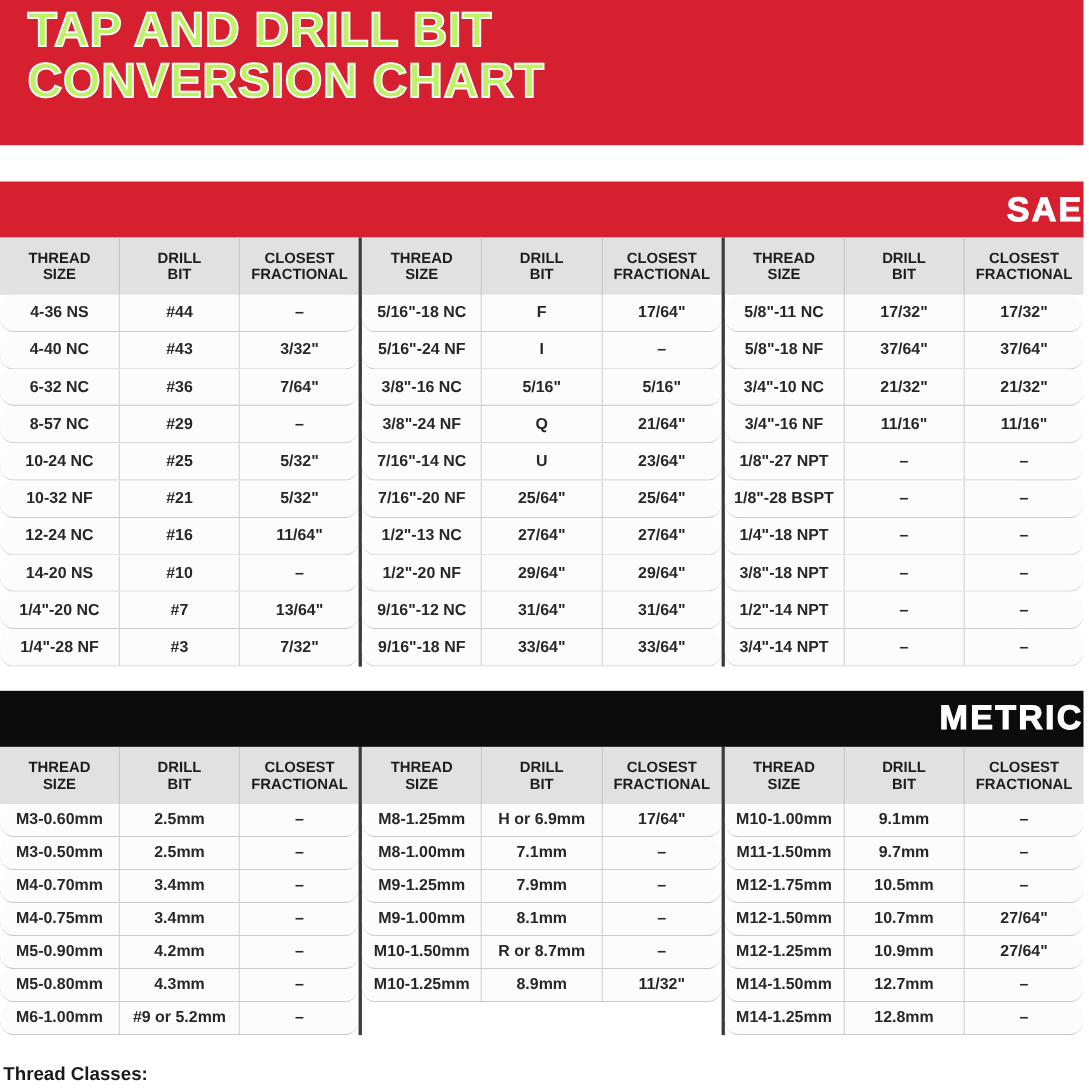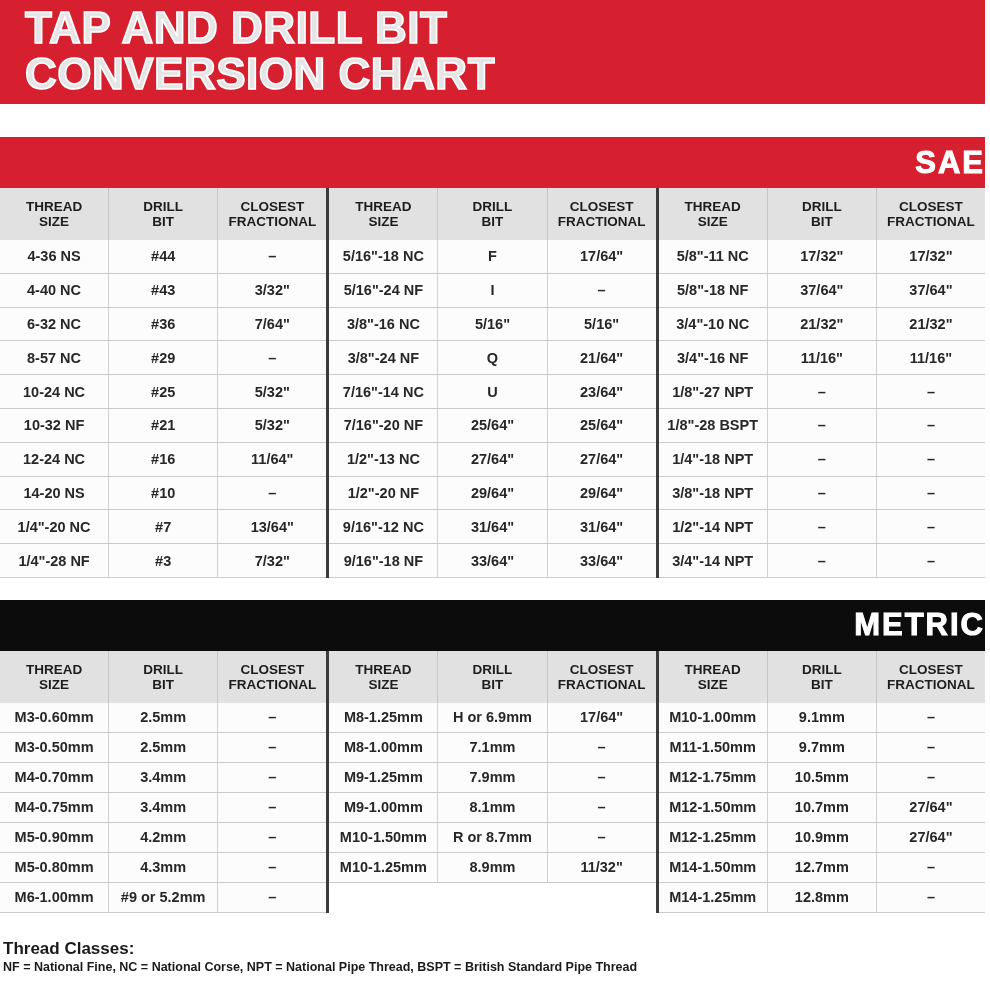--- a/index.html
+++ b/index.html
@@ -7,23 +7,23 @@
     margin: 0; padding: 0;
     width: 990px; height: 990px;
     overflow: hidden;
     background: #ffffff;
     font-family: "Liberation Sans", sans-serif;
   }
   .page { position: relative; width: 985px; height: 990px; background: #ffffff; }
 
   
   .banner {
-    height: 104px;
+    height: 132px;
     padding: 5px 4px 0 25px;
-    color: #e5e5e5;
+    color: #bef264;
   }
   .banner-line {
     font-weight: bold;
     font-size: 44px;
     line-height: 46px;
     letter-spacing: 0.5px;
     -webkit-text-stroke: 1.6px #ffffff;
     white-space: nowrap;
   }
 
@@ -56,20 +56,21 @@
     font-size: 13.5px; font-weight: bold; color: #1d1d1d;
     line-height: 15px;
     border-right: 1px solid #c6c6c6;
   }
   .hcell:last-child { border-right: none; }
 
   .row {
     display: flex;
     background: #fcfcfc;
     border-bottom: 1px solid #cbcbcb;
+    border-radius: 13px;
   }
   .sae .row    { height: 33.8px; }
   .metric .row { height: 30px; }
   .cell {
     flex: 1 1 0; min-width: 0;
     display: flex; align-items: center; justify-content: center;
     font-size: 14.5px; font-weight: bold; color: #272727;
     border-right: 1px solid #d2d2d2;
     white-space: nowrap;
   }

